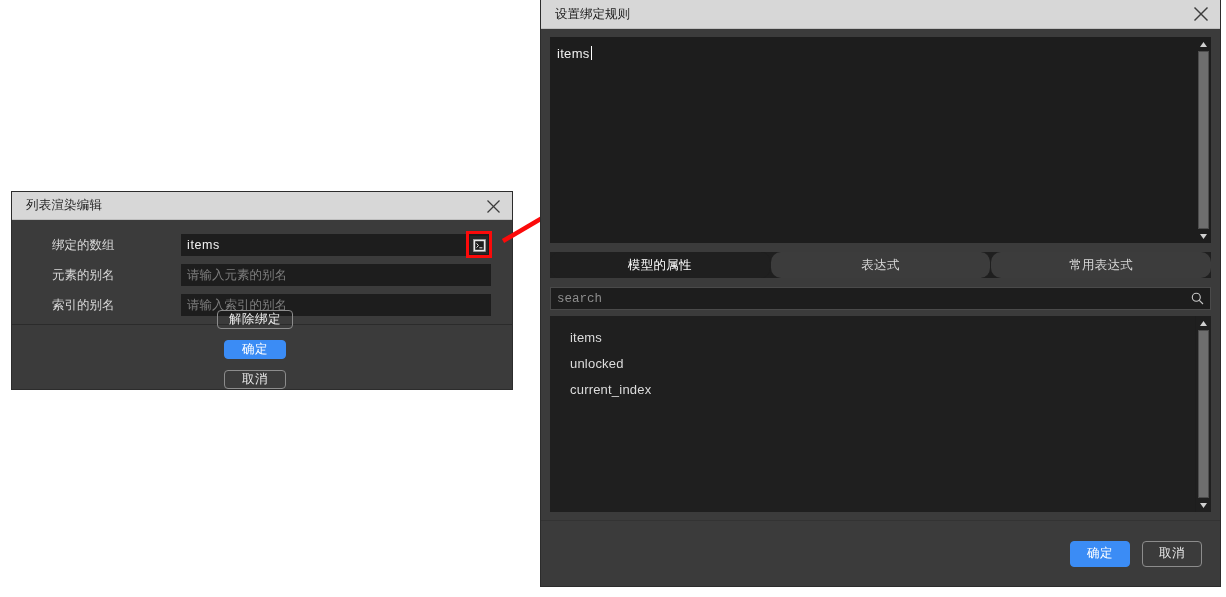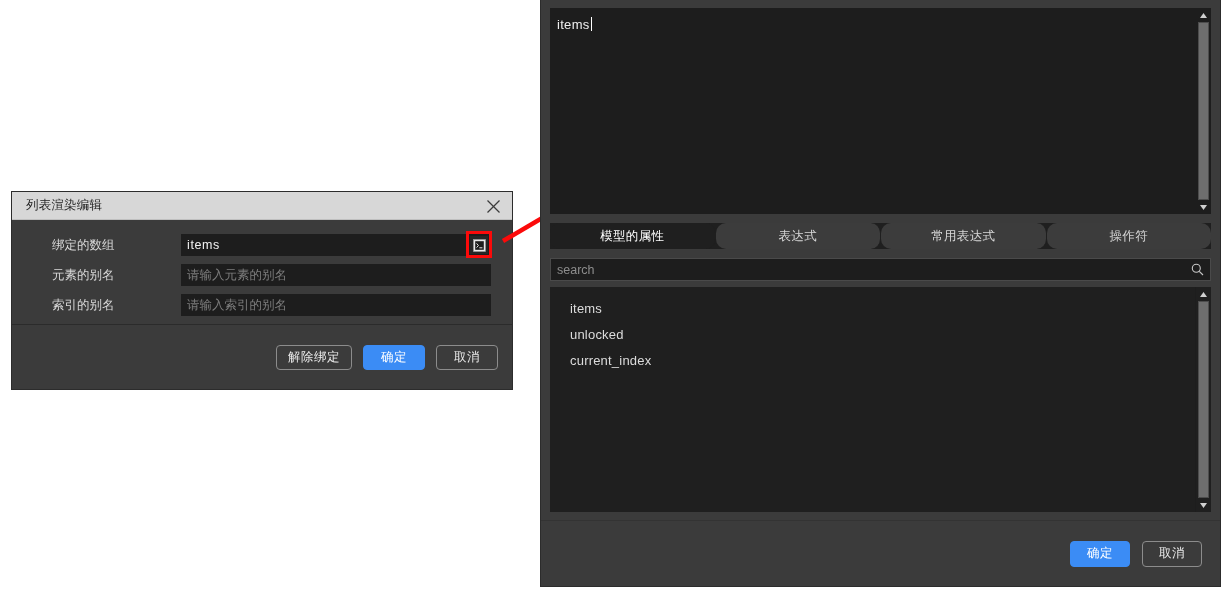--- a/index.html
+++ b/index.html
@@ -130,20 +130,21 @@
     position: absolute;
     left: 0; right: 0;
     bottom: 0;
     height: 64px;
     display: flex;
     align-items: center;
     justify-content: flex-end;
     padding-right: 14px;
     box-sizing: border-box;
     gap: 11px;
+    flex-direction: column;
   }
   .btn {
     font-size: 12.5px;
     font-family: "Liberation Sans", "DejaVu Sans", sans-serif;
     border-radius: 4px;
     height: 25px;
     min-width: 62px;
     padding: 0 11px;
     display: inline-flex;
     align-items: center;
@@ -306,21 +307,21 @@
   }
   .search-input {
     width: 100%;
     height: 23px;
     box-sizing: border-box;
     background: #1d1d1d;
     border: 1px solid #4a4a4a;
     outline: none;
     color: #e8e8e8;
     font-size: 12.5px;
-    font-family: Liberation Sans, sans-serif;
+    font-family: Liberation Mono, monospace;
     padding: 0 42px 0 6px;
   }
   .search-input::placeholder { color: #8d8d8d; }
   .search-icon {
     position: absolute;
     right: 7px;
     top: 4px;
     pointer-events: none;
   }
 
@@ -423,20 +424,29 @@
   <svg class="arrow-svg" viewBox="0 0 1226 597">
     <defs>
       <marker id="ar" markerWidth="5" markerHeight="5" refX="2.2" refY="2.5" orient="auto">
         <polygon points="0,0 5,2.5 0,5" fill="#fb0a0a"></polygon>
       </marker>
     </defs>
     <line x1="503" y1="241" x2="600" y2="184" stroke="#fb0a0a" stroke-width="4.5" marker-end="url(#ar)"></line>
   </svg>
 
   <div class="right-dialog">
+    <div class="rd-titlebar">
+      <span class="rd-title">设置绑定规则</span>
+      <span class="rd-close">
+        <svg width="16" height="16" viewBox="0 0 16 16" aria-hidden="true">
+          <line x1="1.5" y1="1.5" x2="14.5" y2="14.5" stroke="#3c3c3c" stroke-width="1.4"></line>
+          <line x1="14.5" y1="1.5" x2="1.5" y2="14.5" stroke="#3c3c3c" stroke-width="1.4"></line>
+        </svg>
+      </span>
+    </div>
 
     <div class="rd-main">
 
       <div class="expr-area">
         <div class="expr-text"><span>items</span><span class="caret"></span></div>
         <div class="vscroll">
           <span class="sb-arrow">
             <svg width="7" height="5" viewBox="0 0 7 5" aria-hidden="true">
                 <polygon points="3.5,0 7,5 0,5" fill="#d0d0d0"></polygon>
               </svg>
@@ -447,21 +457,20 @@
                 <polygon points="0,0 7,0 3.5,5" fill="#d0d0d0"></polygon>
               </svg>
           </span>
         </div>
       </div>
 
       <div class="tabs">
         <div class="tab active">模型的属性</div>
         <div class="tab">表达式</div>
         <div class="tab">常用表达式</div>
-        <div class="tab">操作符</div>
       </div>
 
       <div class="search-wrap">
         <input class="search-input" type="text" placeholder="search" style="">
         <span class="search-icon">
           <svg width="13" height="13" viewBox="0 0 13 13" aria-hidden="true">
             <circle cx="5.3" cy="5.3" r="4" fill="none" stroke="#c8c8c8" stroke-width="1.1"></circle>
             <line x1="8.3" y1="8.3" x2="12" y2="12" stroke="#c8c8c8" stroke-width="1.1"></line>
           </svg>
         </span>

